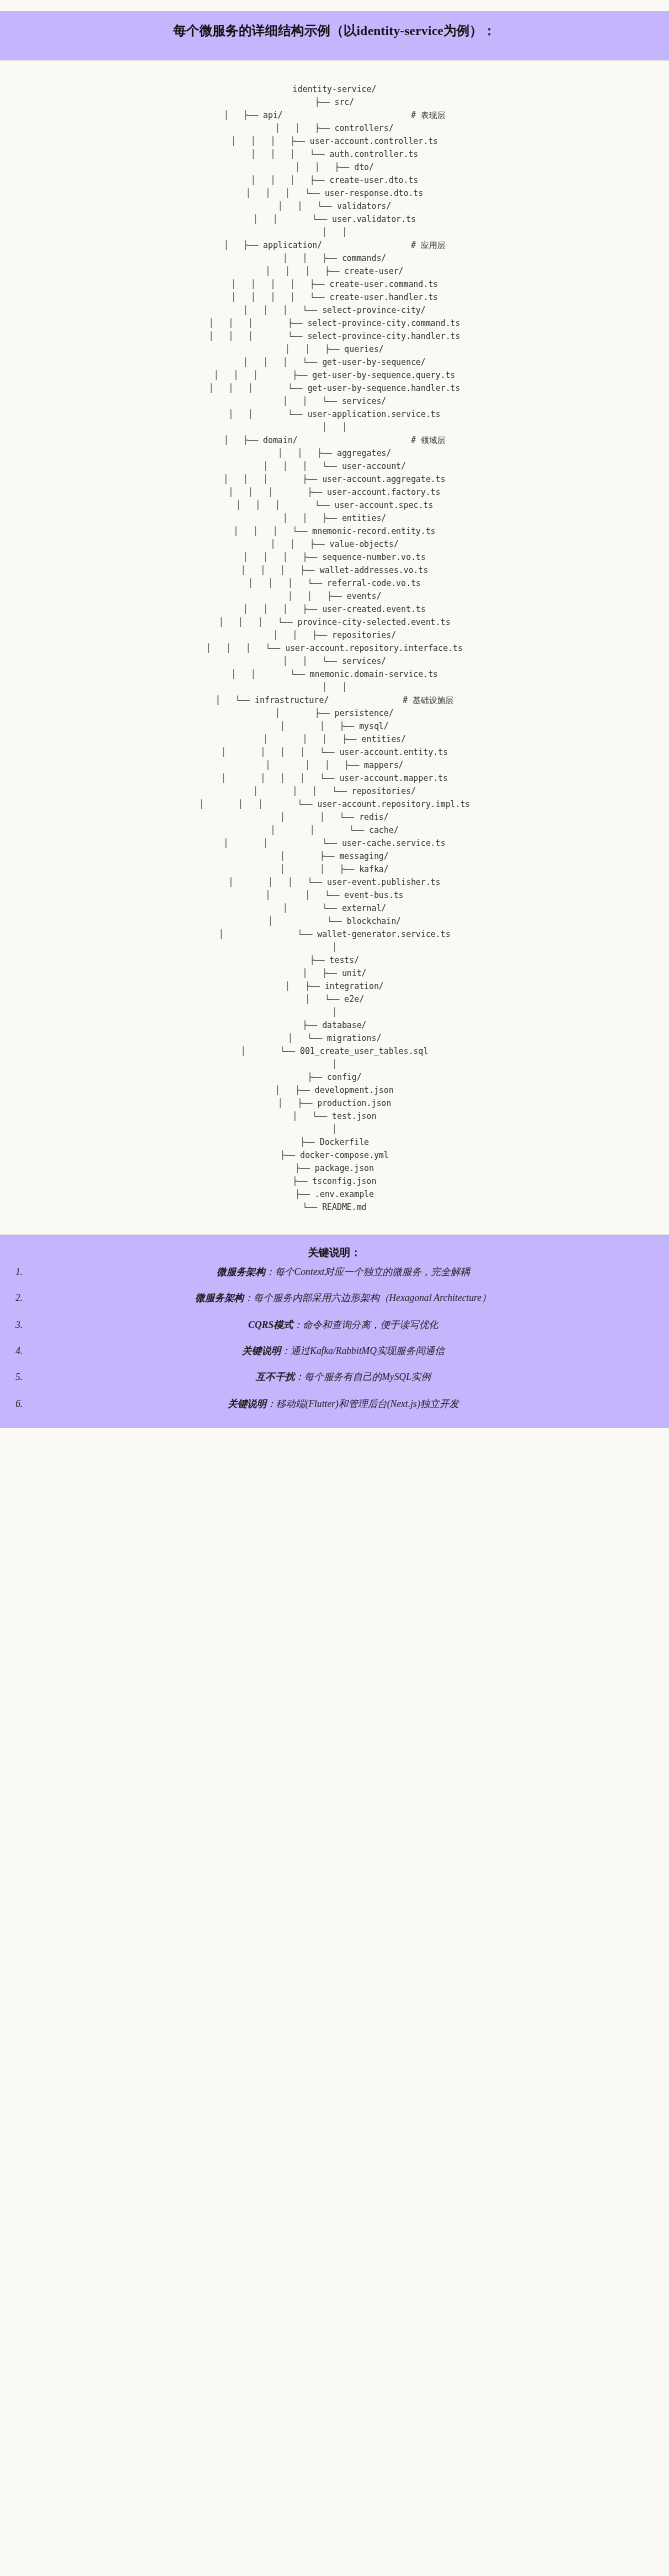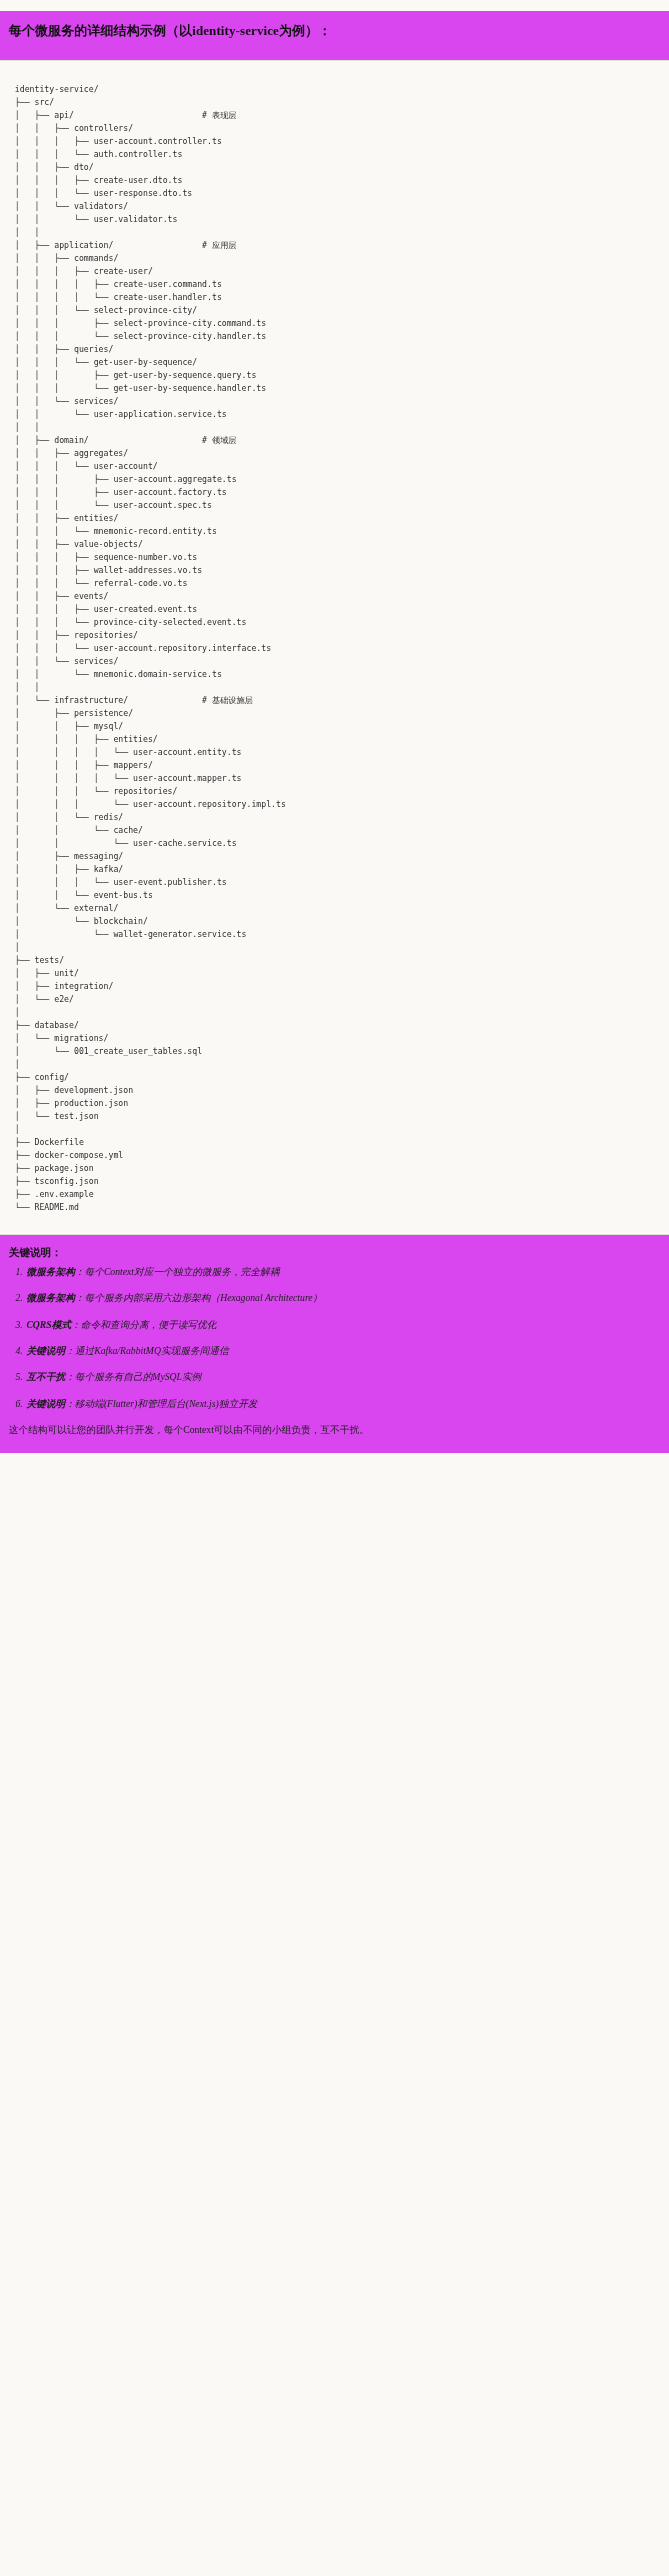--- a/index.html
+++ b/index.html
@@ -9,21 +9,22 @@
   }
   body {
     width: 669px;
     font-family: "Liberation Sans", sans-serif;
     color: #1a1a1a;
     -webkit-font-smoothing: antialiased;
   }
   .page {
     width: 669px;
     box-sizing: border-box;
-    background: #d946ef;
+    background: #c4b5fd;
+    text-align: center;
   }
 
   
   .doc-heading {
     font-family: "Liberation Sans", sans-serif;
     font-weight: bold;
     font-size: 13px;
     line-height: 1.35;
     color: #111111;
     padding: 11.3px 8.8px 10px 8.8px;
@@ -224,17 +225,16 @@
         <span class="note-term">关键说明</span><span class="note-sep">：</span><span class="note-desc">通过Kafka/RabbitMQ实现服务间通信</span>
       </li>
       <li>
         <span class="note-term">互不干扰</span><span class="note-sep">：</span><span class="note-desc">每个服务有自己的MySQL实例</span>
       </li>
       <li>
         <span class="note-term">关键说明</span><span class="note-sep">：</span><span class="note-desc">移动端(Flutter)和管理后台(Next.js)独立开发</span>
       </li>
     </ol>
 
-    <p class="closing">这个结构可以让您的团队并行开发，每个Context可以由不同的小组负责，互不干扰。</p>
   </div>
 
 </div>
 
 
 </body></html>

